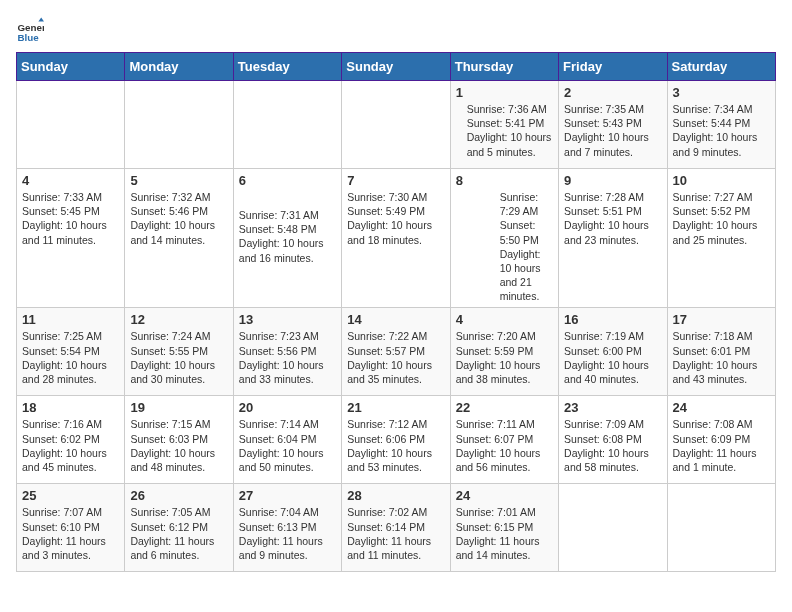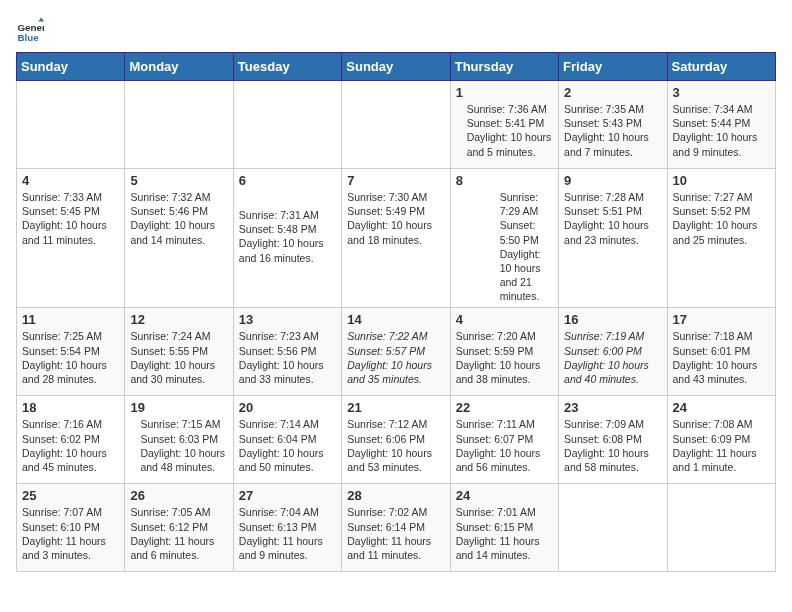--- a/index.html
+++ b/index.html
@@ -206,35 +206,35 @@
         </td>
         <td>
           <span class="day-num">13</span>
           <div class="day-info" style="white-space: pre-line;">Sunrise: 7:23 AM
 Sunset: 5:56 PM
 Daylight: 10 hours
 and 33 minutes.</div>
         </td>
         <td>
           <span class="day-num">14</span>
-          <div class="day-info" style="white-space: pre-line; font-style: italic;">Sunrise: 7:22 AM
+          <div class="day-info" style="white-space: pre-line;">Sunrise: 7:22 AM
 Sunset: 5:57 PM
 Daylight: 10 hours
 and 35 minutes.</div>
         </td>
         <td>
           <span class="day-num">4</span>
           <div class="day-info" style="white-space: pre-line;">Sunrise: 7:20 AM
 Sunset: 5:59 PM
 Daylight: 10 hours
 and 38 minutes.</div>
         </td>
         <td>
           <span class="day-num">16</span>
-          <div class="day-info" style="white-space: pre-line; font-style: italic;">Sunrise: 7:19 AM
+          <div class="day-info" style="white-space: pre-line;">Sunrise: 7:19 AM
 Sunset: 6:00 PM
 Daylight: 10 hours
 and 40 minutes.</div>
         </td>
         <td>
           <span class="day-num">17</span>
           <div class="day-info" style="white-space: pre-line;">Sunrise: 7:18 AM
 Sunset: 6:01 PM
 Daylight: 10 hours
 and 43 minutes.</div>
@@ -243,21 +243,21 @@
       <tr>
         <td>
           <span class="day-num">18</span>
           <div class="day-info" style="white-space: pre-line;">Sunrise: 7:16 AM
 Sunset: 6:02 PM
 Daylight: 10 hours
 and 45 minutes.</div>
         </td>
         <td>
           <span class="day-num">19</span>
-          <div class="day-info" style="white-space: pre-line; margin-left: 10px;">Sunrise: 7:15 AM
+          <div class="day-info" style="white-space: pre-line;">Sunrise: 7:15 AM
 Sunset: 6:03 PM
 Daylight: 10 hours
 and 48 minutes.</div>
         </td>
         <td>
           <span class="day-num">20</span>
           <div class="day-info" style="white-space: pre-line;">Sunrise: 7:14 AM
 Sunset: 6:04 PM
 Daylight: 10 hours
 and 50 minutes.</div>

